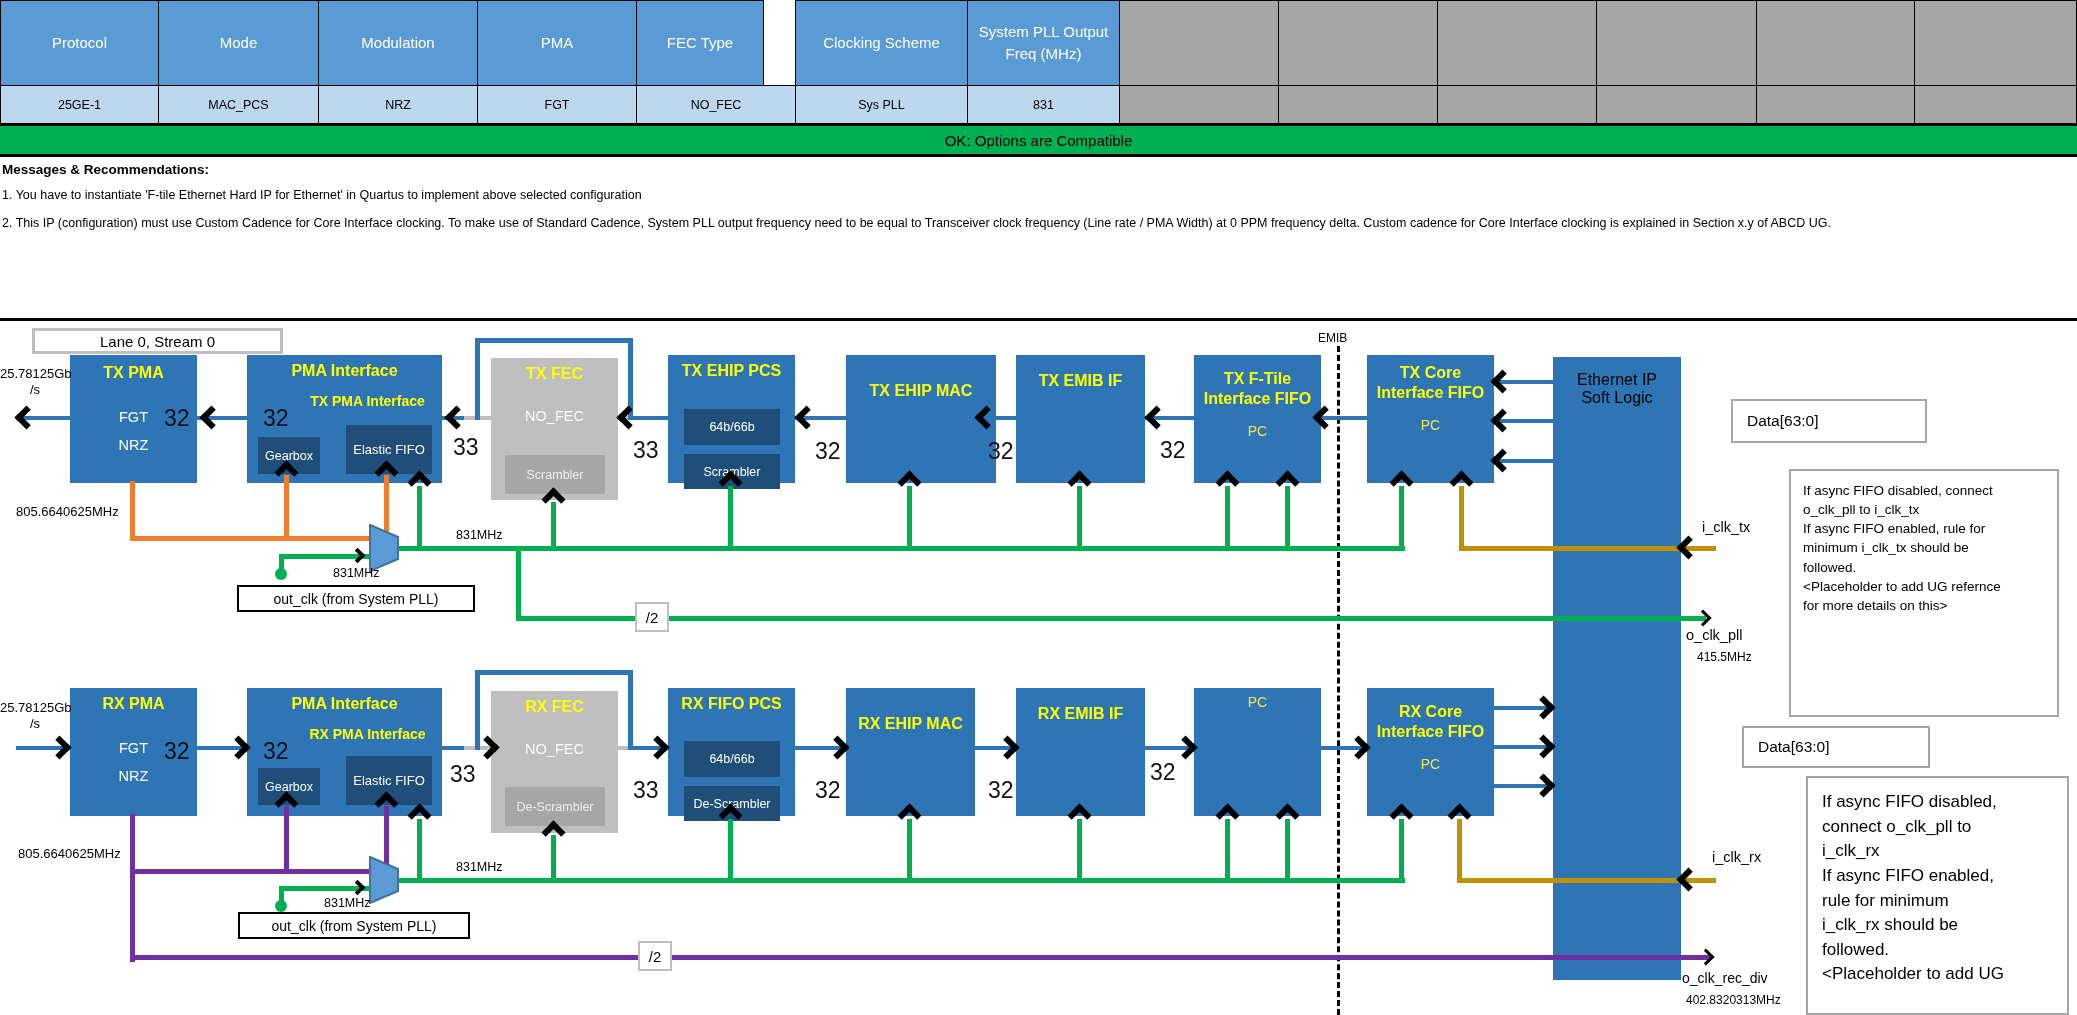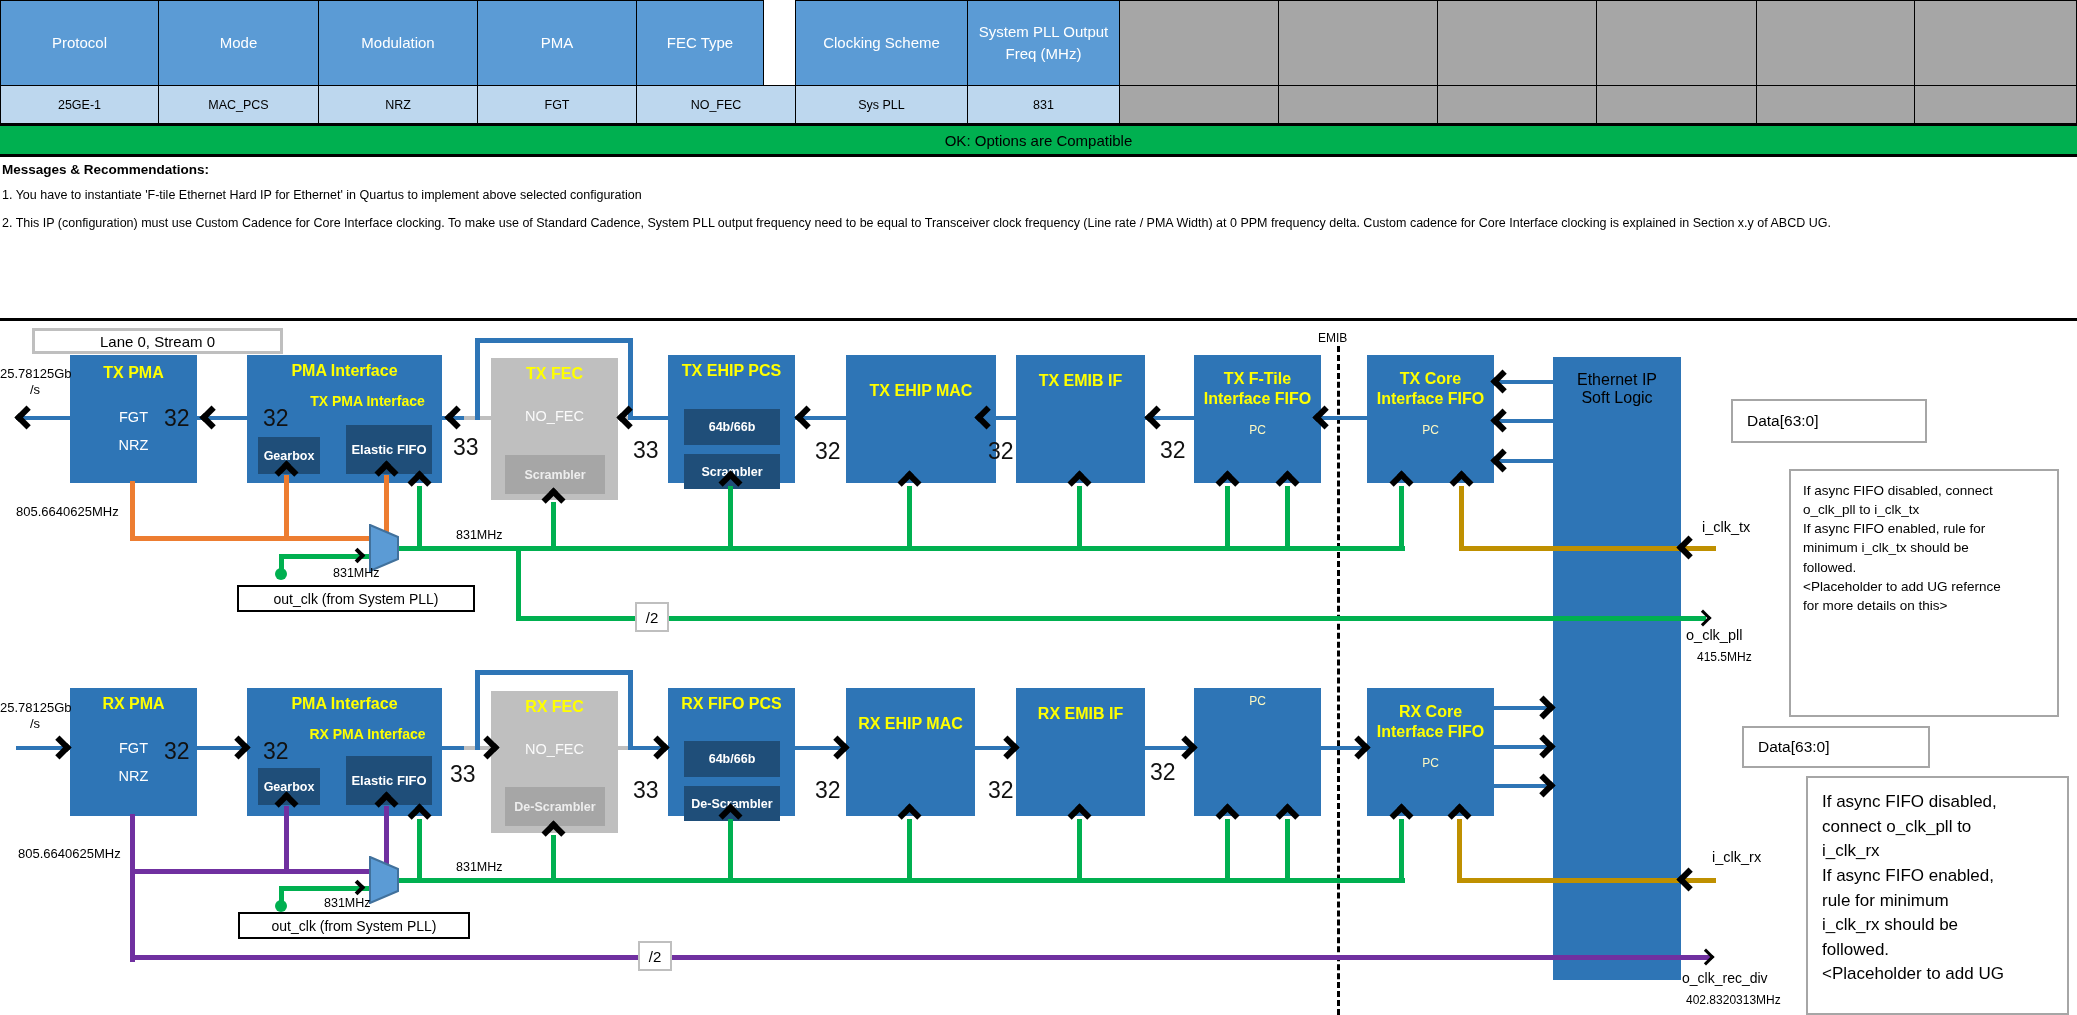--- a/index.html
+++ b/index.html
@@ -6,32 +6,32 @@
   body{width:2077px;height:1015px;position:relative;font-family:"Liberation Sans",sans-serif;overflow:hidden;}
   .cell{position:absolute;box-sizing:border-box;border:1px solid #000;display:flex;align-items:center;justify-content:center;text-align:center;}
   .hdr{top:0;height:86px;background:#5B9BD5;color:#fff;font-size:15px;line-height:1.45;}
   .val{top:85px;height:39px;background:#BDD7EE;color:#000;font-size:12.5px;}
   .gray{background:#A6A6A6;}
   .banner{position:absolute;left:0;top:123px;width:2077px;height:34px;box-sizing:border-box;border-top:3px solid #000;border-bottom:3px solid #000;background:#00B050;color:#000;font-size:15px;display:flex;align-items:center;justify-content:center;}
   .lbl{position:absolute;color:#000;}
   .blk{position:absolute;background:#2E75B6;color:#fff;text-align:center;box-sizing:border-box;}
   .gblk{background:#BFBFBF;}
   .t{color:#FFFF00;font-weight:bold;font-size:16px;line-height:1.25;white-space:pre-line;}
-  .sub{position:absolute;background:#1F4E79;color:#fff;font-weight:bold;font-size:12.5px;display:flex;align-items:center;justify-content:center;text-align:center;}
+  .sub{position:absolute;background:#1F4E79;color:#fff;font-weight:normal;font-size:12.5px;display:flex;align-items:center;justify-content:center;text-align:center;}
   .gsub{background:#A6A6A6;color:#EDEDED;}
   .hl,.vl{position:absolute;}
   .chev{position:absolute;width:11px;height:11px;border:solid #000;border-width:0 6px 6px 0;}
   .cl{transform:rotate(135deg);}.cr{transform:rotate(-45deg);}.cu{transform:rotate(-135deg);}
   .sm{width:7px;height:7px;border-width:0 4px 4px 0;}
   .th{width:9px;height:9px;border-width:0 3px 3px 0;}
   .num{position:absolute;color:#111;font-size:23px;}
   .wb{position:absolute;background:#fff;box-sizing:border-box;color:#000;}
   .pre{white-space:pre-line;}
   .dot{position:absolute;width:12px;height:12px;border-radius:50%;background:#00B050;}
-  .pc{font-size:12px;color:#fef9c3;margin-top:14px;}
+  .pc{font-size:14px;color:#fde047;margin-top:14px;}
 </style>
 </head>
 <body>
 
 <div>
   <div class="cell hdr" style="left:0;width:159px">Protocol</div>
   <div class="cell hdr" style="left:158px;width:161px">Mode</div>
   <div class="cell hdr" style="left:318px;width:160px">Modulation</div>
   <div class="cell hdr" style="left:477px;width:160px">PMA</div>
   <div class="cell hdr" style="left:636px;width:128px">FEC Type</div>
@@ -104,21 +104,21 @@
 </div>
 <div class="blk" style="left:1016px;top:355px;width:129px;height:128px">
   <div class="t" style="padding-top:16px">TX EMIB IF</div>
 </div>
 <div class="blk" style="left:1194px;top:355px;width:127px;height:128px">
   <div class="t" style="padding-top:14px">TX F-Tile
 Interface FIFO</div>
   <div class="pc">PC</div>
 </div>
 <div class="blk" style="left:1367px;top:355px;width:127px;height:128px">
-  <div class="t" style="padding-top:14px">TX Core
+  <div class="t" style="padding-top:8px">TX Core
 Interface FIFO</div>
   <div class="pc">PC</div>
 </div>
 
 <div class="blk" style="left:70px;top:688px;width:127px;height:128px">
   <div class="t" style="padding-top:6px">RX PMA</div>
   <div style="margin-top:26px;font-size:14.5px">FGT</div>
   <div style="margin-top:12px;font-size:14.5px">NRZ</div>
 </div>
 <div class="blk" style="left:247px;top:688px;width:195px;height:128px">

